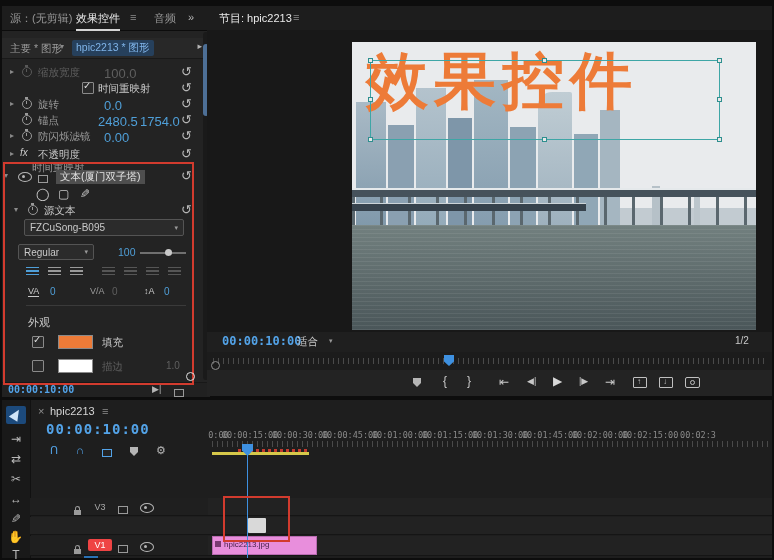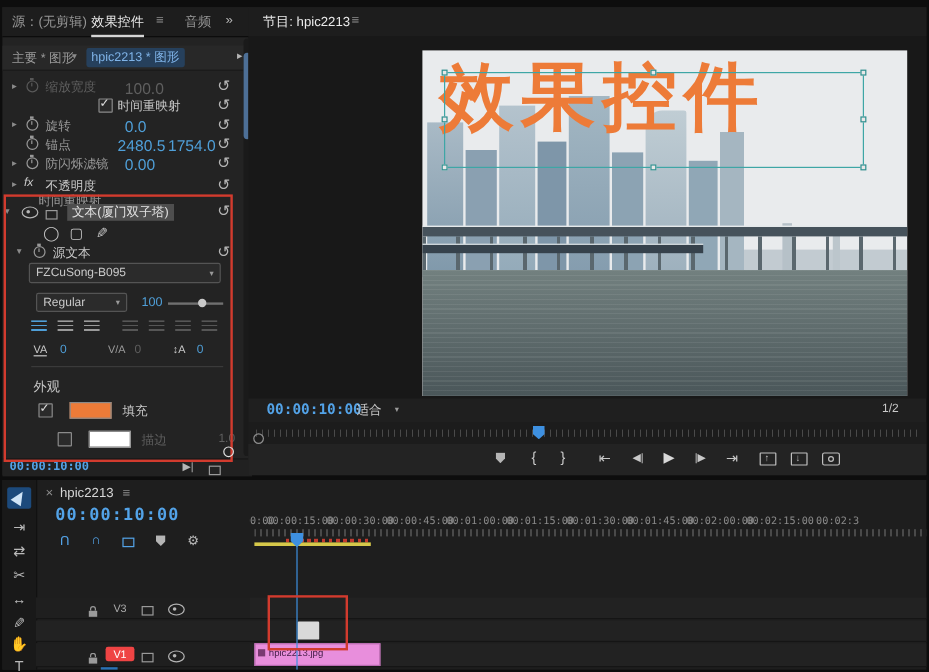--- a/index.html
+++ b/index.html
@@ -128,21 +128,21 @@
     <div class="row" style="top:196px">
       <span class="chev" style="left:12px">▾</span>
       <span class="abs" style="left:26px;top:3px"><span class="clockico"></span></span>
       <span class="lbl lgray" style="left:42px">源文本</span>
       <span class="reset">↺</span>
     </div>
     <div class="dd" style="left:22px;top:213px;width:160px;height:17px">
       <span>FZCuSong-B095</span>
       <span style="font-size:7px;color:#9a9a9a">▾</span>
     </div>
-    <div class="dd" style="left:28px;top:238px;width:76px;height:16px">
+    <div class="dd" style="left:16px;top:238px;width:76px;height:16px">
       <span>Regular</span>
       <span style="font-size:7px;color:#9a9a9a">▾</span>
     </div>
     <span class="abs blue" style="left:116px;top:240px;font-size:10.5px">100</span>
     <div class="slider" style="left:138px;top:246px;width:46px"></div>
 
     <div class="abs" style="left:0;top:258px;width:100%;height:16px">
       <span class="barsico abs" style="left:24px;top:3px;color:#4f9fd8"></span>
       <span class="barsico abs" style="left:46px;top:3px;color:#9a9a9a"></span>
       <span class="barsico abs" style="left:68px;top:3px;color:#9a9a9a"></span>
@@ -162,21 +162,21 @@
     </div>
 
     <div class="abs" style="left:24px;top:299px;width:160px;height:1px;background:#3a3a3a"></div>
     <span class="abs lgray" style="left:26px;top:309px;font-size:11px">外观</span>
 
     <div class="abs" style="left:0;top:328px;width:100%;height:18px">
       <span class="abs" style="left:30px;top:2px"><span class="chk on"></span></span>
       <span class="abs" style="left:56px;top:1px"><span class="swatch" style="background:#ED7B38"></span></span>
       <span class="abs lgray" style="left:100px;top:2px;font-size:10.5px">填充</span>
     </div>
-    <div class="abs" style="left:16px;top:352px;width:100%;height:18px">
+    <div class="abs" style="left:0;top:352px;width:100%;height:18px">
       <span class="abs" style="left:30px;top:2px"><span class="chk"></span></span>
       <span class="abs" style="left:56px;top:1px"><span class="swatch" style="background:#FFFFFF"></span></span>
       <span class="abs dgray" style="left:100px;top:2px;font-size:10.5px">描边</span>
       <span class="abs dgray" style="left:164px;top:2px;font-size:10px">1.0</span>
     </div>
 
     <div class="abs" style="left:0;top:376px;width:100%;height:14px;background:#212121;border-top:1px solid #181818">
       <span class="abs tc" style="left:6px;top:1px;font-size:10px">00:00:10:00</span>
       <span class="abs" style="left:150px;top:1px;font-size:9px;color:#b5b5b5">▶|</span>
       <span class="abs" style="left:172px;top:4px"><span class="dualico"></span></span>

